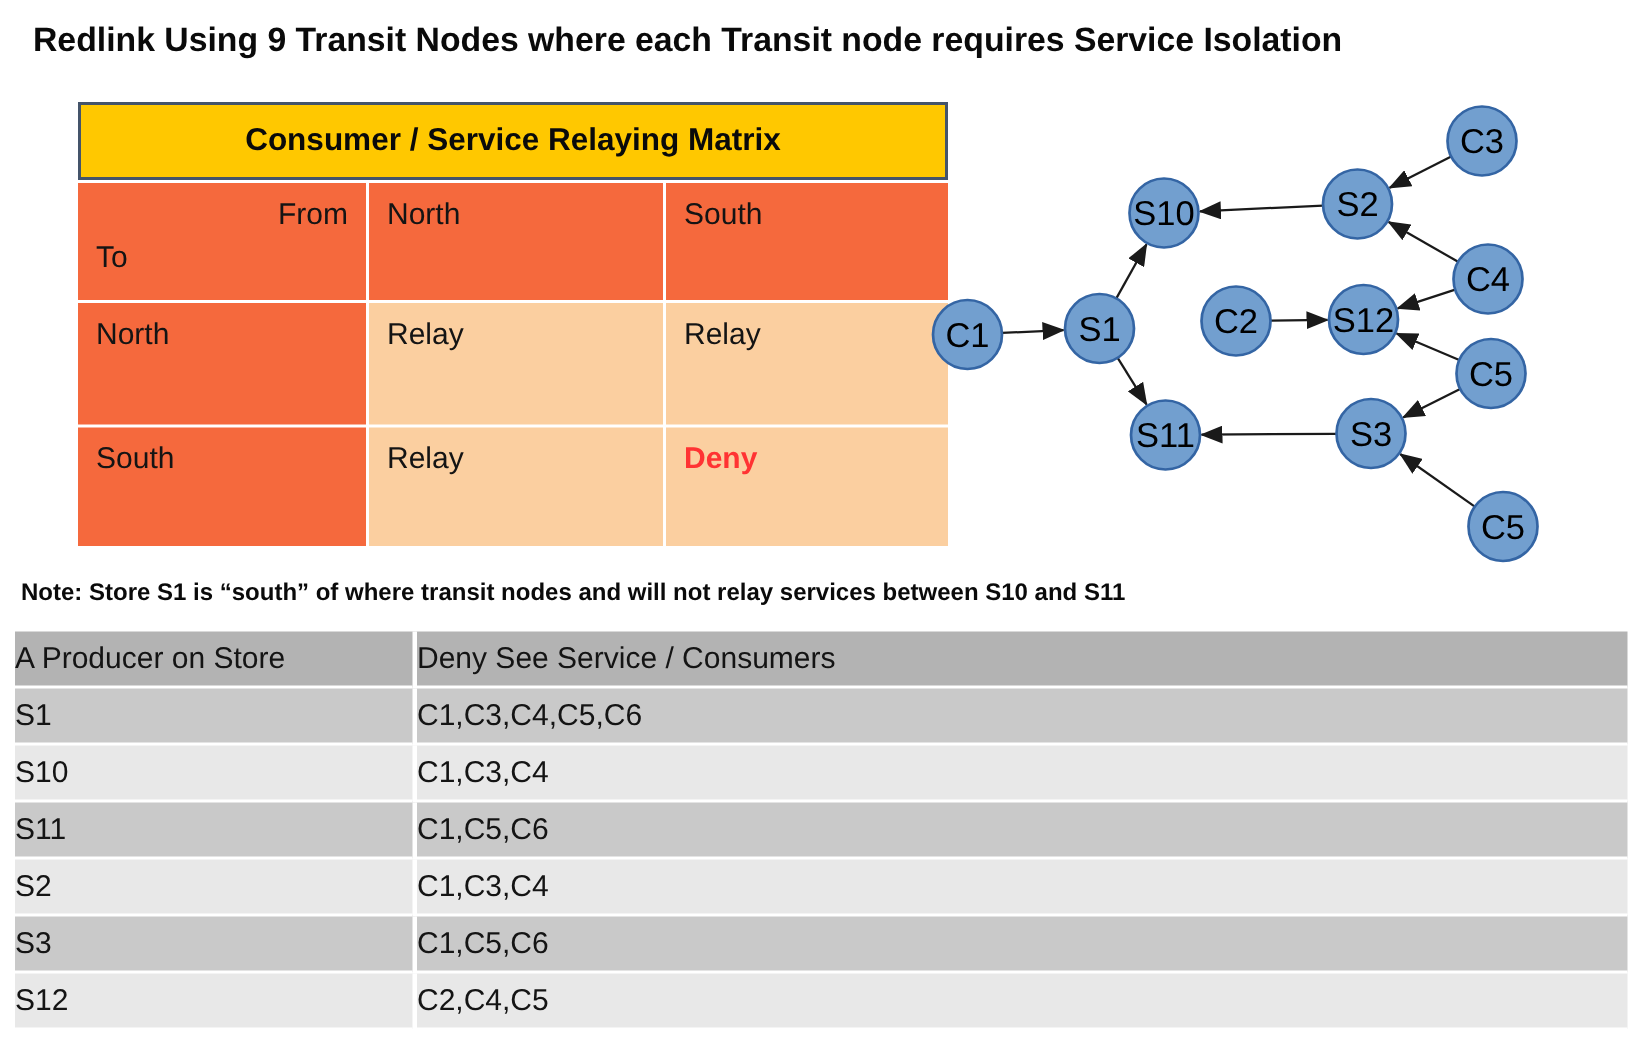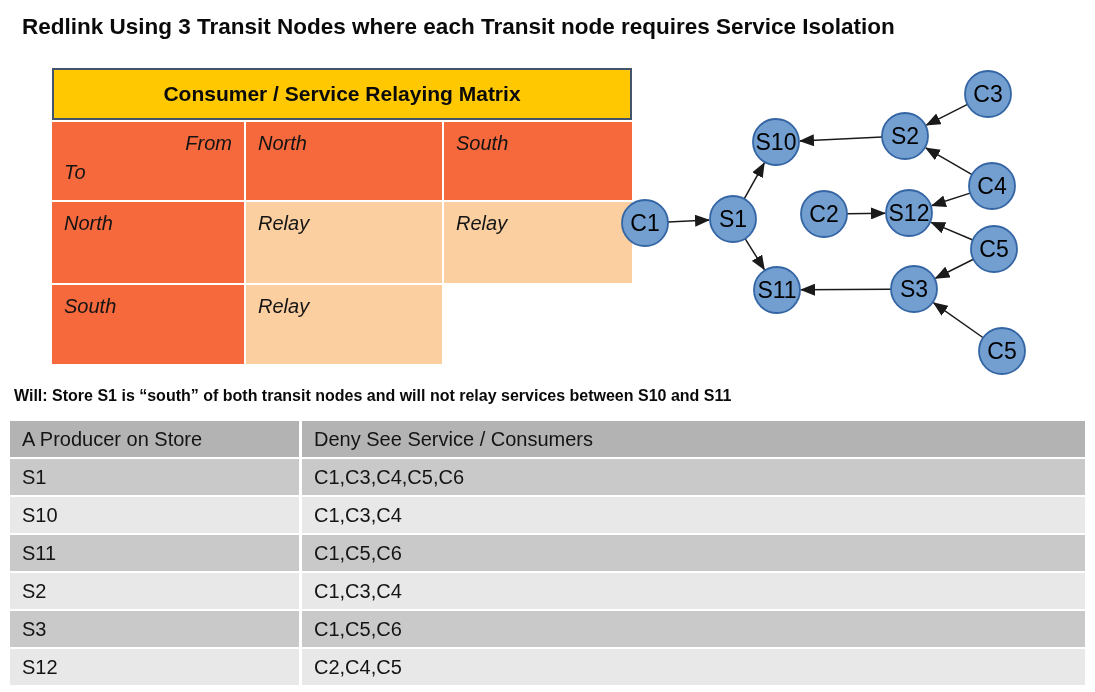--- a/index.html
+++ b/index.html
@@ -18,78 +18,79 @@
   .matrix { position:absolute; left:8px; top:68px; width:580px;padding-left:44px; }
   .matrix-header {
     height:48px; background:var(--gold,#FFC800); border:2px solid var(--header-border,#44546A);
     display:flex; align-items:center; justify-content:center;
     font-size:21px; font-weight:bold; color:#0a0a0a;
   }
   .matrix-grid {
     margin-top:2px; display:grid;
     grid-template-columns:192px 196px 188px;
     grid-template-rows:78px 81px 79px;
-    gap:2px; background:#ffffff;font-style:italic;
+    gap:2px; background:#ffffff;
   }
   .mcell { padding:10px 12px; font-size:20px; color:#141414; box-sizing:border-box; }
   .mcell.dark  { background:var(--orange-dark,#F5693D); }
   .mcell.light { background:var(--orange-light,#FBCFA0); }
   .corner { display:flex; flex-direction:column; }
   .corner .from { align-self:flex-end; }
   .corner .to   { align-self:flex-start; margin-top:6px; }
   .deny { color:var(--deny,#FF3333); font-weight:bold; }
 
   
   .note {
     position:absolute; left:14px; top:387px; width:1000px;
     font-size:16px; font-weight:bold; color:#0a0a0a; white-space:nowrap;
   }
 
   
   .producer { position:absolute; left:10px; top:421px; width:1075px; border-collapse:collapse; }
   .producer th, .producer td {
     font-size:20px; font-weight:normal; text-align:left;
-    padding:5px 12px; height:26px; color:#141414;
+    padding:5px 0; height:26px; color:#141414;
     border-bottom:2px solid #ffffff; box-sizing:content-box;
   }
   .producer th { background:var(--gray-head,#B3B3B3); }
   .producer .col-store { width:265px; border-right:3px solid #ffffff; }
   .producer tr.dark td  { background:var(--gray-dark,#C9C9C9); }
   .producer tr.lite td  { background:var(--gray-light,#E8E8E8); }
 
   
   .diagram { position:absolute; left:600px; top:55px; width:495px; height:340px; }
   .diagram line { stroke:#1a1a1a; stroke-width:1.5; }
   .diagram circle { fill:var(--node-fill,#729FCF); stroke:var(--node-stroke,#3465A4); stroke-width:1.8; }
   .diagram text {
     font-family:"Liberation Sans", sans-serif; font-size:23px; fill:#000;
     text-anchor:middle;
   }
 </style>
 </head>
 <body>
 
-<div class="page-title">Redlink Using 3 Transit Nodes where each Transit node requires Service Isolation</div>
+<div class="page-title">Redlink Using 9 Transit Nodes where each Transit node requires Service Isolation</div>
 
 <div class="matrix">
   <div class="matrix-header">Consumer / Service Relaying Matrix</div>
   <div class="matrix-grid">
     <div class="mcell dark corner">
       <span class="from">From</span>
       <span class="to">To</span>
     </div>
     <div class="mcell dark">North</div>
     <div class="mcell dark">South</div>
 
     <div class="mcell dark">North</div>
     <div class="mcell light">Relay</div>
     <div class="mcell light">Relay</div>
 
     <div class="mcell dark">South</div>
     <div class="mcell light">Relay</div>
+    <div class="mcell light deny">Deny</div>
   </div>
 </div>
 
 <svg class="diagram" viewBox="600 55 495 340" width="495" height="340" xmlns="http://www.w3.org/2000/svg">
   <defs>
     <marker id="arrow" markerUnits="userSpaceOnUse" markerWidth="15" markerHeight="12" refX="14" refY="6" orient="auto">
       <path d="M0,0 L15,6 L0,12 Z" fill="#1a1a1a"></path>
     </marker>
   </defs>
   <g id="edges-layer">
@@ -151,21 +152,21 @@
         <circle cx="914" cy="289" r="23"></circle>
         <text x="914" y="297">S3</text>
       </g>
       <g>
         <circle cx="1002" cy="351" r="23"></circle>
         <text x="1002" y="359">C5</text>
       </g>
     </g>
 </svg>
 
-<div class="note">Will: Store S1 is “south” of both transit nodes and will not relay services between S10 and S11</div>
+<div class="note">Note: Store S1 is “south” of where transit nodes and will not relay services between S10 and S11</div>
 
 <table class="producer">
   <tbody>
       <tr>
     <th class="col-store">A Producer on Store</th>
     <th>Deny See Service / Consumers</th>
   </tr>
   <tr class="dark">
     <td class="col-store">S1</td>
     <td>C1,C3,C4,C5,C6</td>

